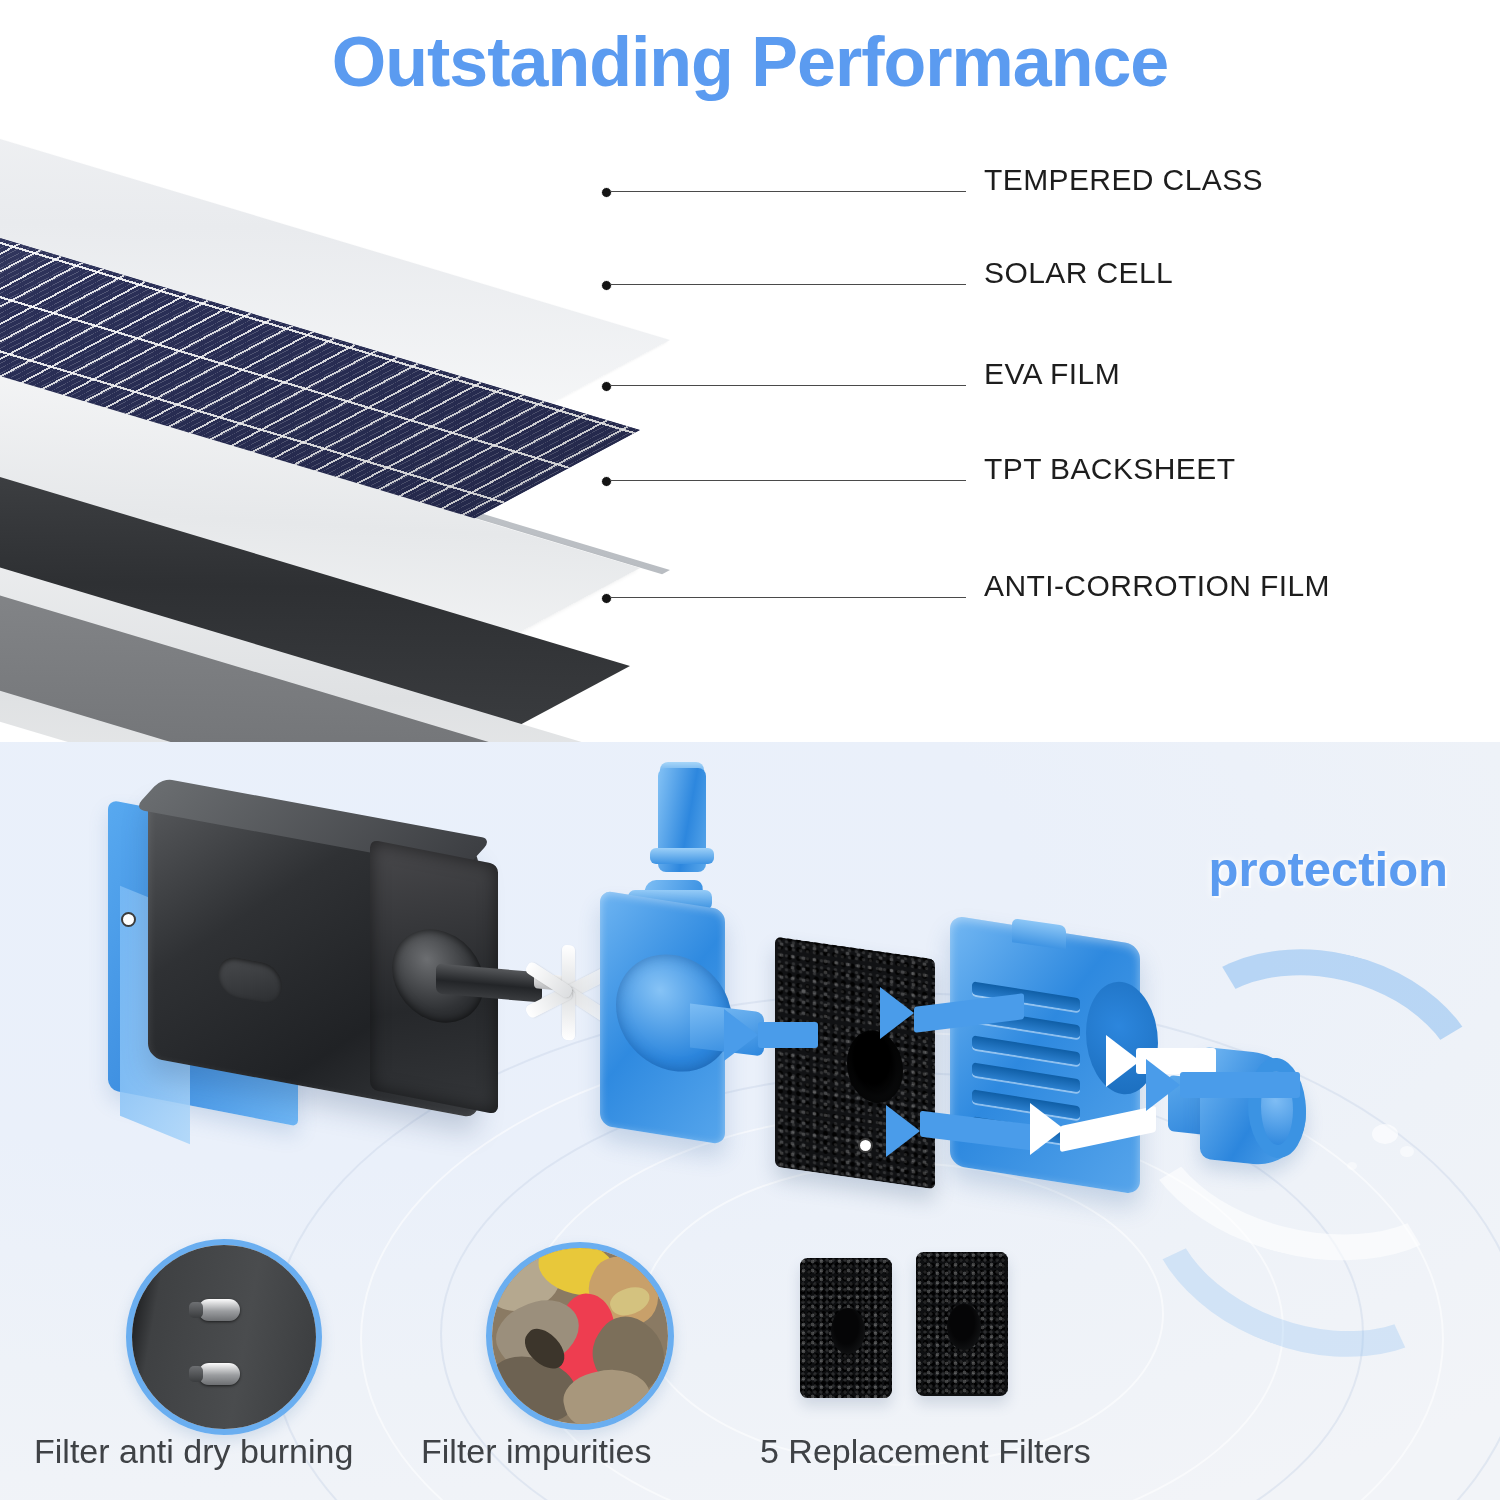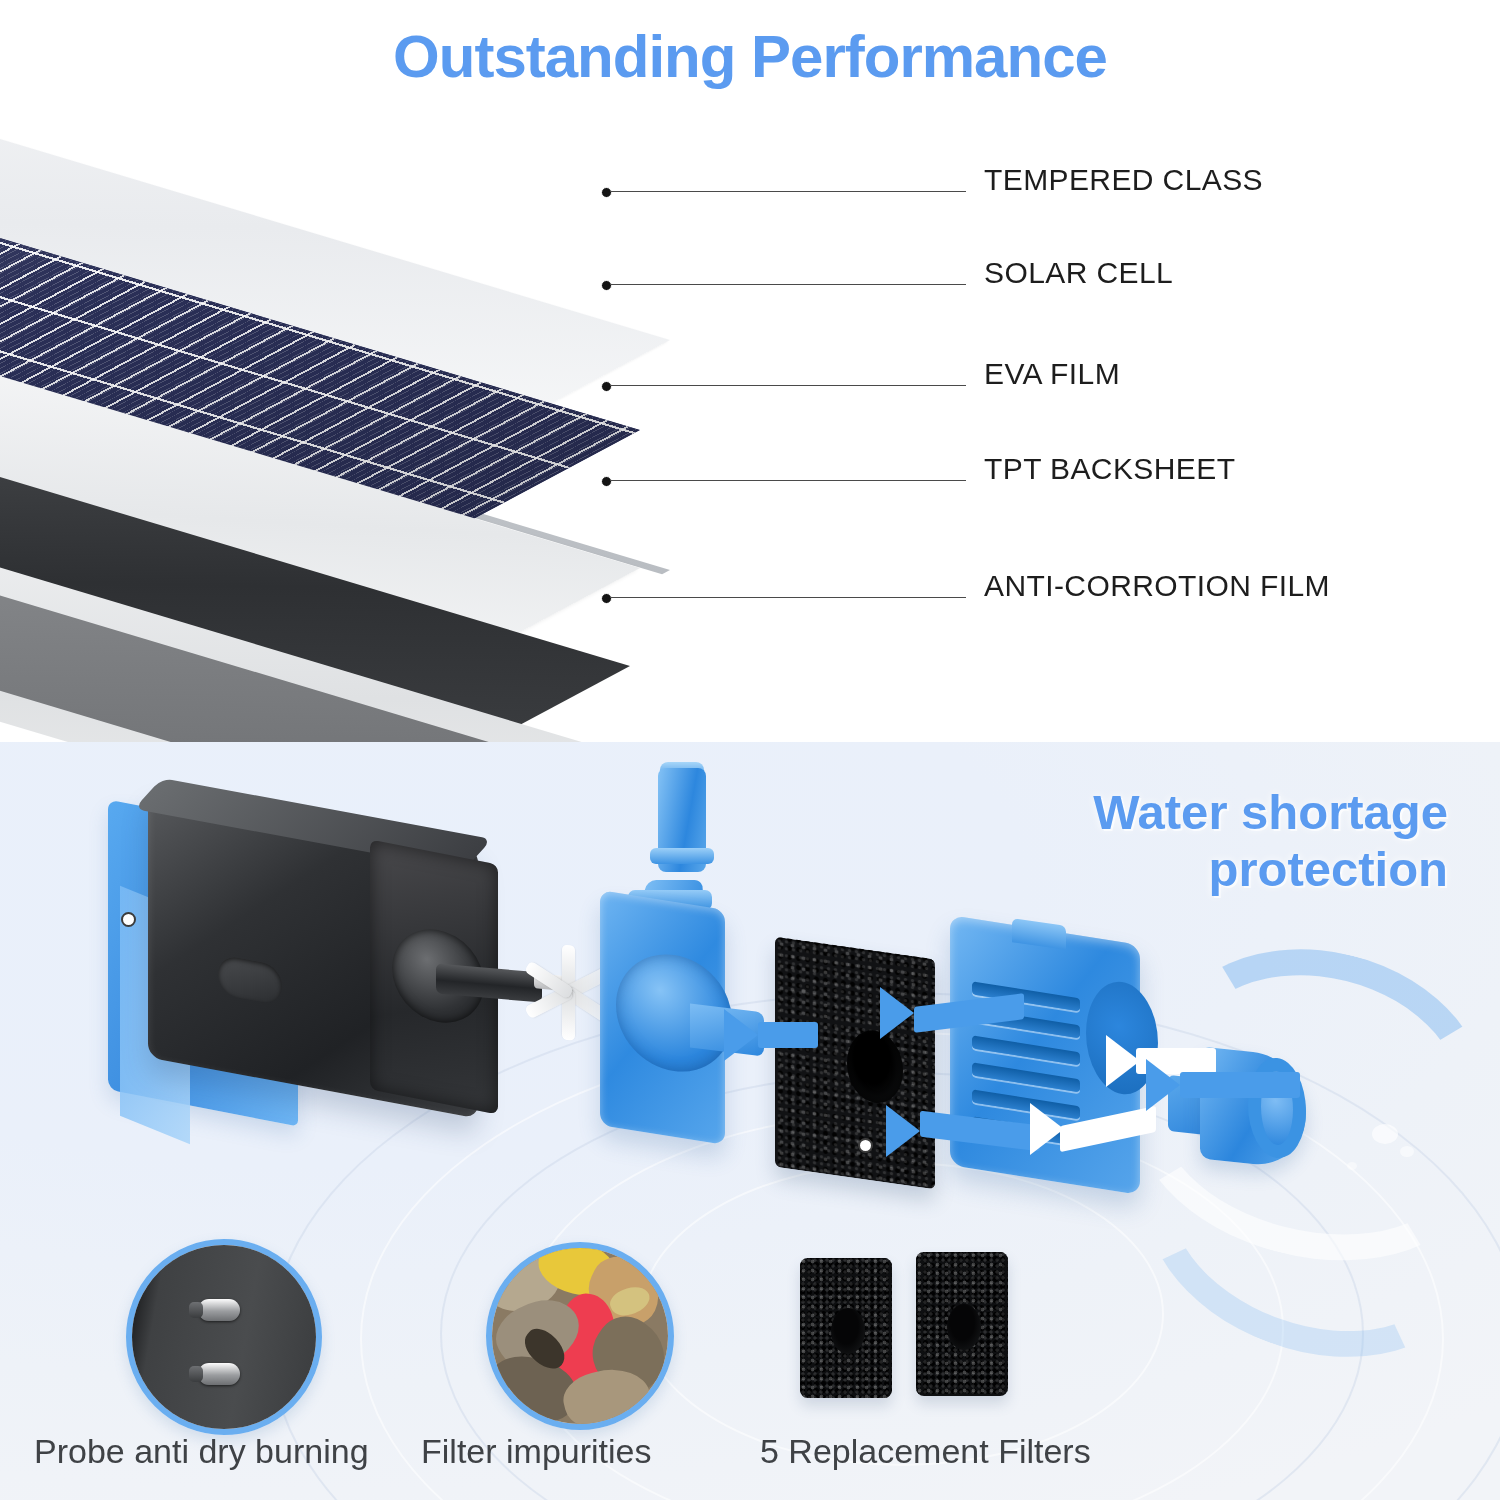--- a/index.html
+++ b/index.html
@@ -4,21 +4,21 @@
 <style>
   html,body{margin:0;padding:0;background:#fff;}
   body{width:1500px;height:1500px;font-family:"Liberation Sans",sans-serif;overflow:hidden;}
   .page{position:relative;width:1500px;height:1500px;overflow:hidden;background:#fff;}
 
   
   .top-section{position:absolute;left:0;top:0;width:1500px;height:742px;background:#ffffff;overflow:hidden;}
 
   .title{
     position:absolute;left:0;top:22px;width:1500px;text-align:center;
-    font-size:60px;font-weight:bold;letter-spacing:-1px;
+    font-size:70px;font-weight:bold;letter-spacing:-1px;
     color:#5b9bf0;
     text-shadow:
       0 0 10px #fff, 0 0 10px #fff, 0 0 18px #fff, 0 0 22px #fff,
       3px 3px 0 rgba(255,255,255,.95), -3px -3px 0 rgba(255,255,255,.95),
       3px -3px 0 rgba(255,255,255,.95), -3px 3px 0 rgba(255,255,255,.95);
     z-index:40;white-space:nowrap;
   }
 
   
   .layer{position:absolute;transform-origin:0 0;}
@@ -412,21 +412,21 @@
       <div class="ripple d" style="left:440px;top:330px;width:920px;height:520px;"></div>
       <div class="ripple" style="left:360px;top:290px;width:1080px;height:610px;"></div>
       <div class="ripple d" style="left:270px;top:250px;width:1250px;height:700px;"></div>
       <div class="ripple" style="left:640px;top:420px;width:520px;height:300px;"></div>
       <div class="droplet" style="left:1372px;top:382px;width:26px;height:20px;opacity:.85;"></div>
       <div class="droplet" style="left:1400px;top:404px;width:14px;height:11px;opacity:.7;"></div>
       <div class="droplet" style="left:1347px;top:420px;width:10px;height:8px;opacity:.6;"></div>
     </div>
 
     <div class="sub-title">
-      <span>Water shortage</span><br>
+      <br>
       <span>protection</span>
     </div>
   </div>
 
   <div class="motor-blue-back"></div>
   <div class="motor-blue-wing"></div>
   <div class="motor-body"></div>
   <div class="motor-top"></div>
   <div class="motor-face"></div>
   <div class="motor-bearing"></div>
@@ -503,21 +503,21 @@
   <div class="swoosh" style="left:1156px;top:952px;width:280px;height:200px;transform:rotate(14deg);"></div>
   <div class="swoosh w" style="left:1132px;top:1024px;width:300px;height:180px;transform:rotate(-166deg);opacity:.75;"></div>
   <div class="swoosh" style="left:1140px;top:1108px;width:290px;height:190px;transform:rotate(-160deg);opacity:.55;"></div>
 
   <div class="feature">
     <div class="circle" style="left:126px;top:1239px;width:184px;height:184px;">
       <div class="probe-face"></div>
       <span class="pin" style="left:66px;top:54px;"></span>
       <span class="pin" style="left:66px;top:118px;"></span>
     </div>
-    <div class="caption" style="left:34px;top:1432px;">Probe anti dry burning</div>
+    <div class="caption" style="left:34px;top:1432px;">Filter anti dry burning</div>
   </div>
 
   <div class="feature">
     <div class="circle" style="left:486px;top:1242px;width:176px;height:176px;">
       <div class="leaves">
         <span class="leaf" style="left:-8px;top:4px;width:76px;height:58px;background:#b5a88f;transform:rotate(-18deg);"></span>
         <span class="leaf" style="left:46px;top:-6px;width:80px;height:52px;background:#e8c83a;transform:rotate(12deg);"></span>
         <span class="leaf" style="left:96px;top:12px;width:72px;height:64px;background:#c8a06a;transform:rotate(26deg);"></span>
         <span class="leaf" style="left:64px;top:46px;width:60px;height:96px;background:#ee3d50;transform:rotate(10deg);"></span>
         <span class="leaf" style="left:4px;top:54px;width:84px;height:62px;background:#9b8f7c;transform:rotate(-30deg);"></span>

